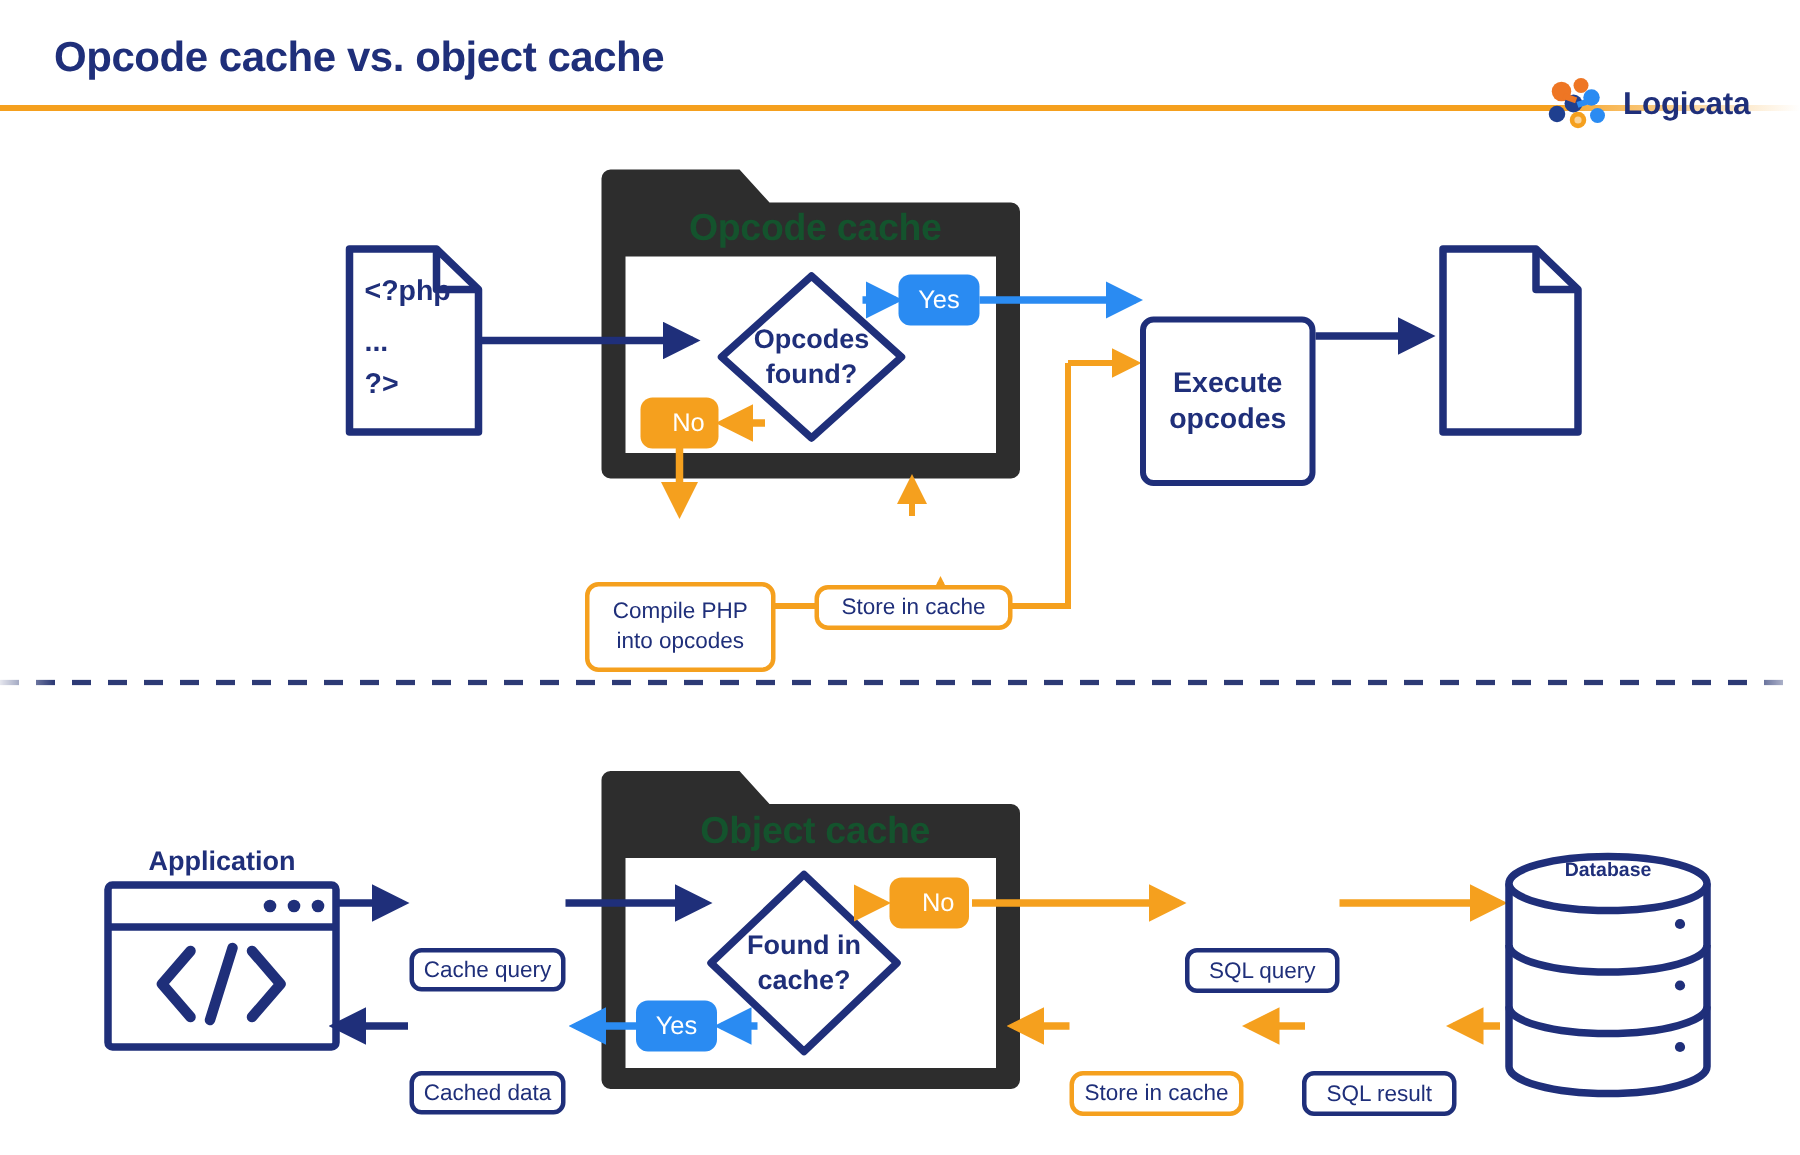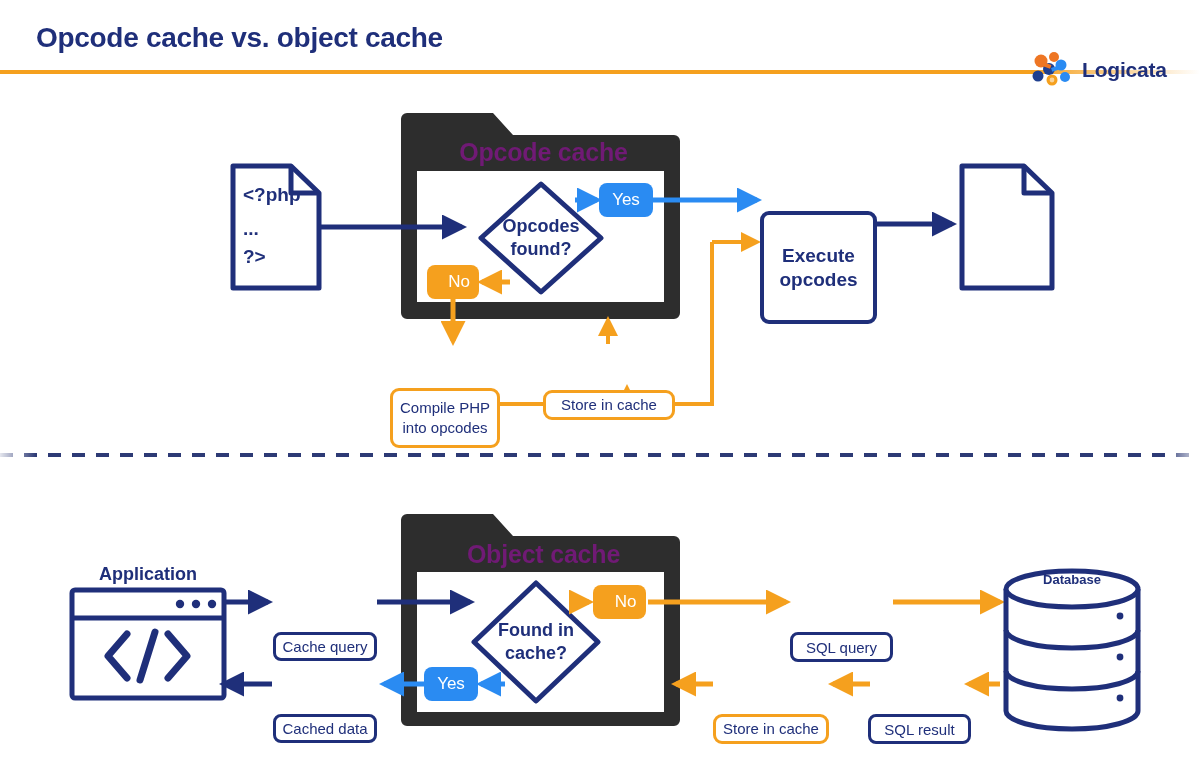--- a/index.html
+++ b/index.html
@@ -34,21 +34,21 @@
     position:absolute;left:0;top:453px;width:1200px;height:4px;
     background:repeating-linear-gradient(to right,#2d3a75 0 13px,rgba(0,0,0,0) 13px 24px);
     -webkit-mask-image:linear-gradient(to right,rgba(0,0,0,.12) 0,#000 3%,#000 97%,rgba(0,0,0,.12) 100%);
     mask-image:linear-gradient(to right,rgba(0,0,0,.12) 0,#000 3%,#000 97%,rgba(0,0,0,.12) 100%);
   }
 
   
   .layer{position:absolute;left:0;top:0;width:1200px;height:770px;}
   .folder-title{
     position:absolute;left:0;width:100%;text-align:center;
-    color:#701a75;font-weight:bold;font-size:25px;letter-spacing:-0.2px;
+    color:#14532d;font-weight:bold;font-size:25px;letter-spacing:-0.2px;
   }
 
   
   .node{
     position:absolute;box-sizing:border-box;
     display:flex;align-items:center;justify-content:center;
     text-align:center;color:#1f2f7a;background:#ffffff;margin-top:44px;
   }
   .node-navy{border:4px solid #1f2f7a;border-radius:9px;font-weight:bold;font-size:19px;line-height:1.25;}
   .node-navy-thin{border:3px solid #1f2f7a;border-radius:8px;font-size:15px;font-weight:normal;}
@@ -158,21 +158,21 @@
 
     <line x1="877" y1="224" x2="952" y2="224" stroke="#1f2f7a" stroke-width="5" marker-end="url(#navyArrow)"></line>
   </svg>
 
   <div class="diamond-label" style="left:487px;top:210px;width:108px;height:56px;white-space:pre-line;">Opcodes
 found?</div>
 
   <div class="badge badge-yes" style="left:599px;top:183px;width:54px;height:34px;">Yes</div>
   <div class="badge badge-no" style="left:427px;top:265px;width:52px;height:34px;">No</div>
 
-  <div class="node node-orange" style="left:390px;top:344px;width:110px;height:60px;white-space:pre-line;">Compile PHP
+  <div class="node node-orange" style="left:390px;top:344px;width:127px;height:60px;white-space:pre-line;">Compile PHP
 into opcodes</div>
 
   <div class="node node-orange" style="left:543px;top:346px;width:132px;height:30px;">Store in cache</div>
 
   <div class="node node-navy" style="left:760px;top:167px;width:117px;height:113px;white-space:pre-line;">Execute
 opcodes</div>
 
   <svg class="layer">
     <path d="M962 166 h62 l28 27 v95 h-90 z" fill="#ffffff" stroke="#1f2f7a" stroke-width="5" stroke-linejoin="round"></path>
     <path d="M1024 166 v27 h28" fill="none" stroke="#1f2f7a" stroke-width="5" stroke-linejoin="round"></path>

